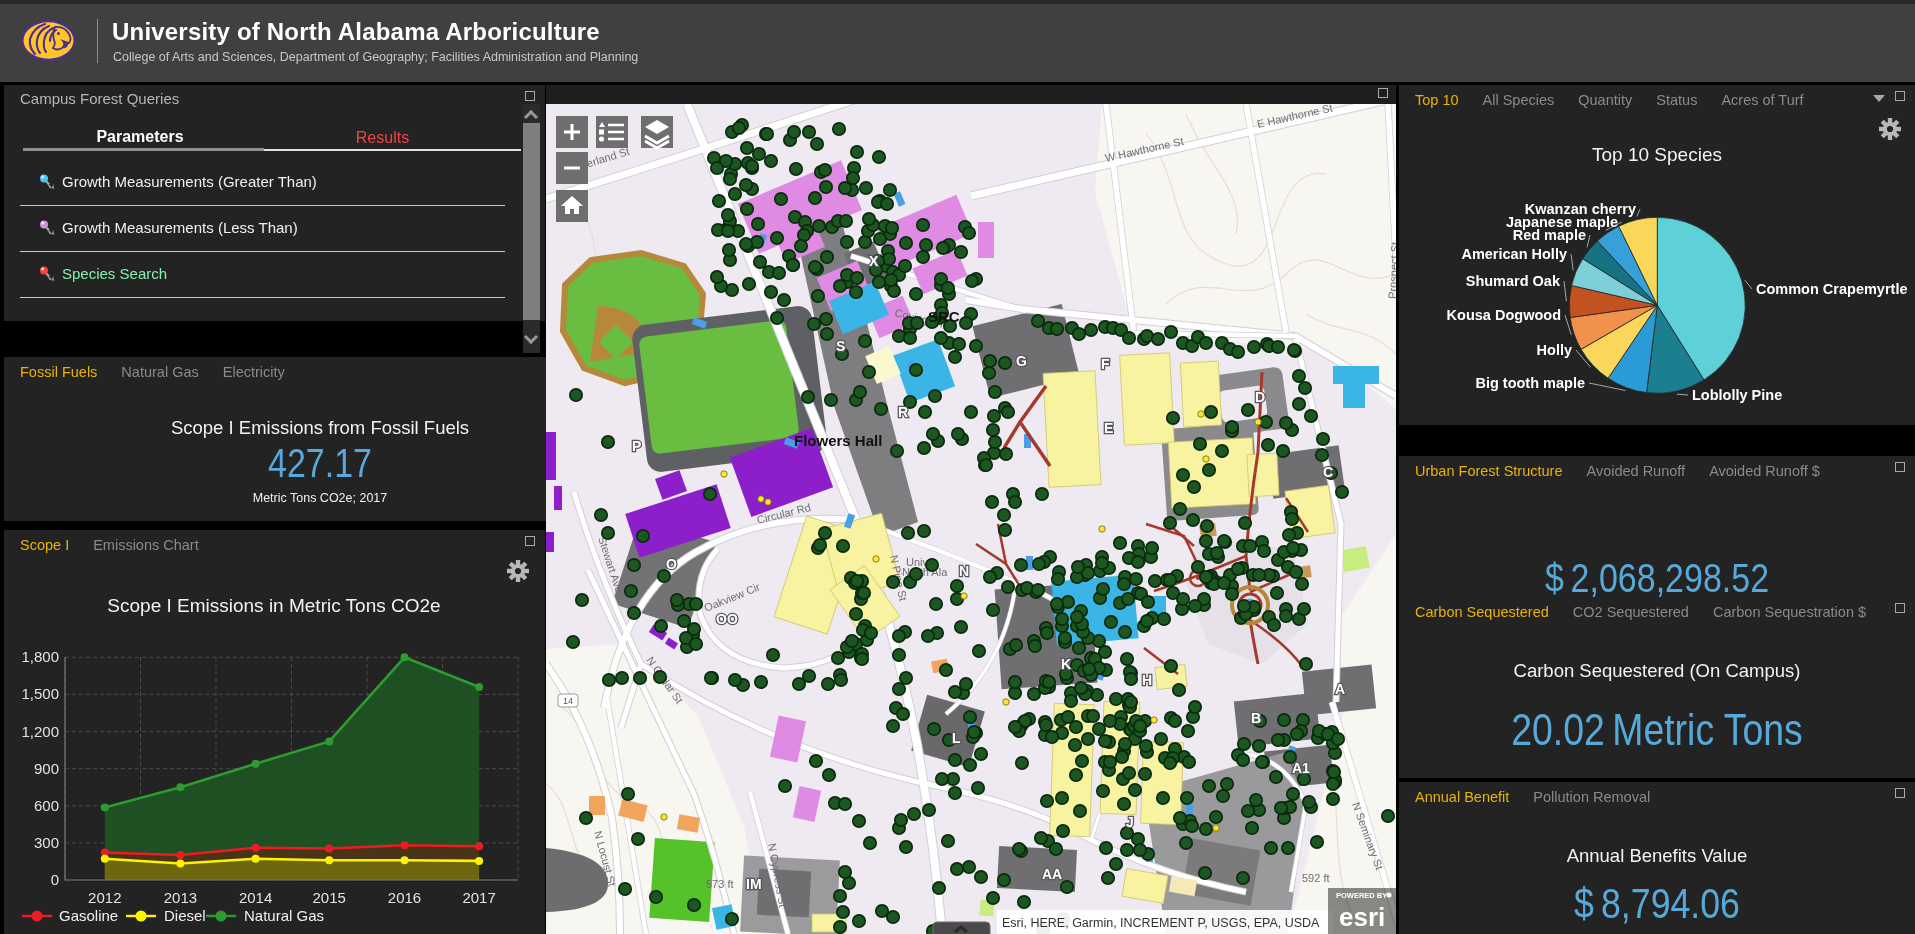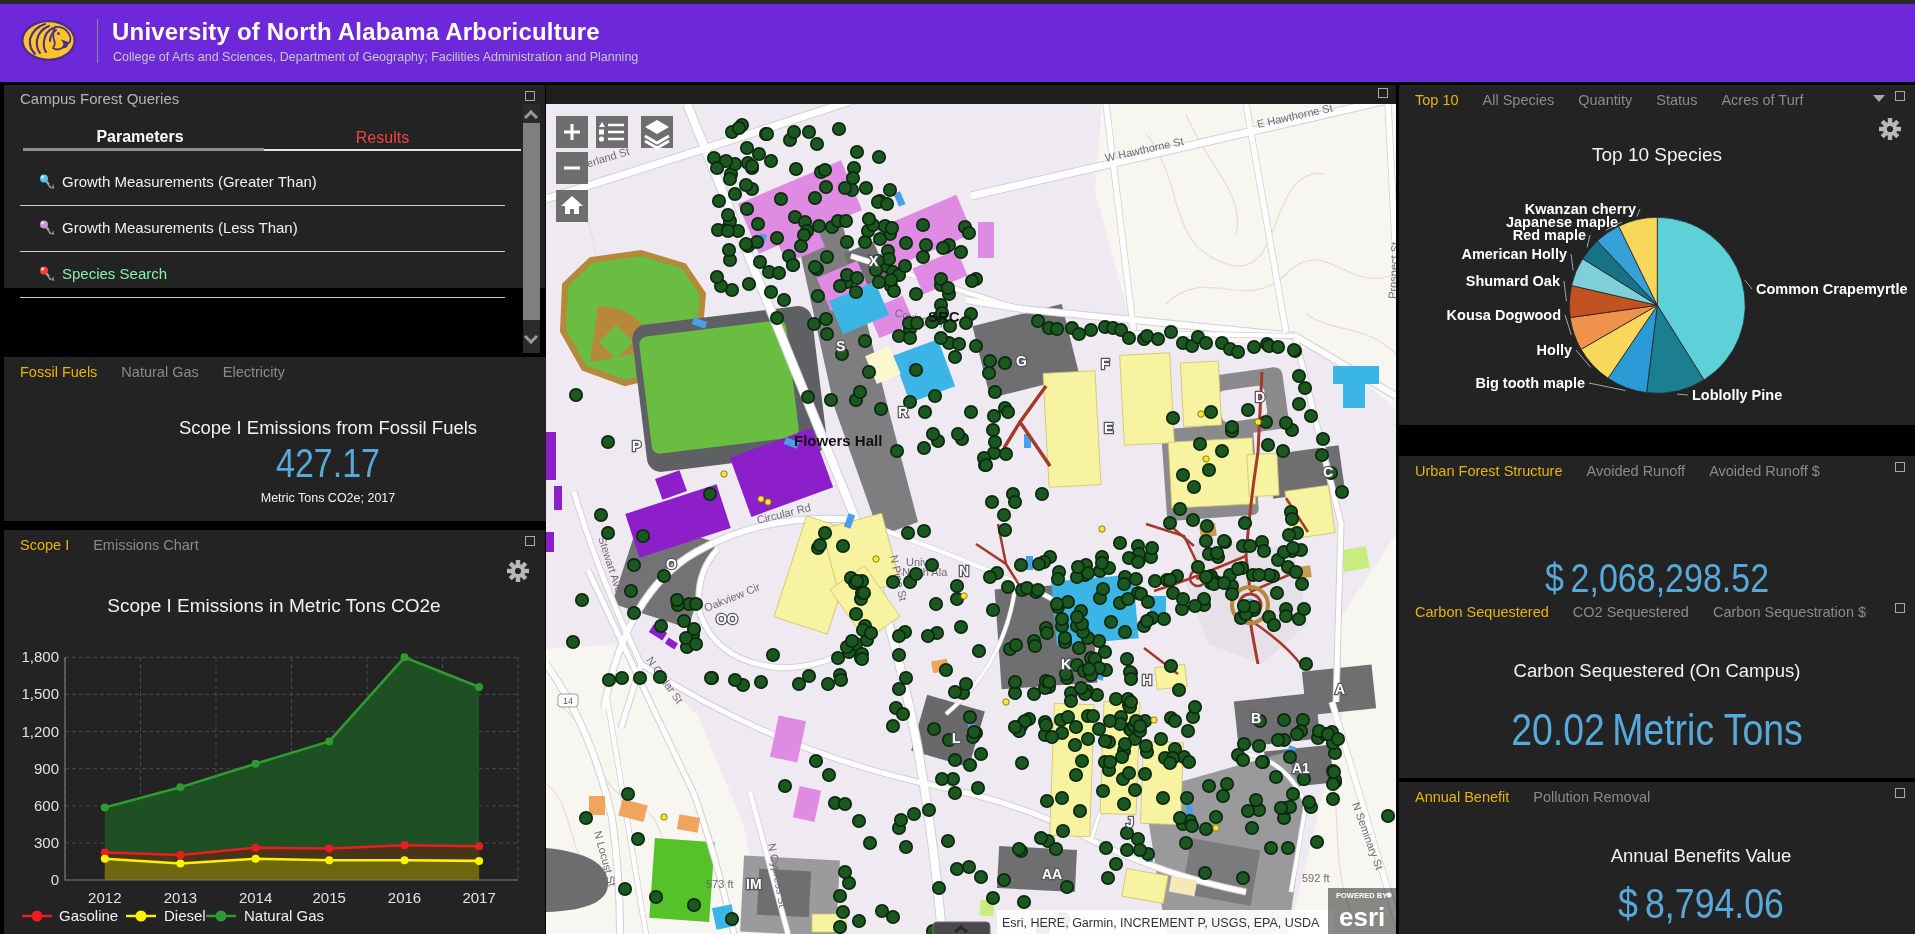--- a/index.html
+++ b/index.html
@@ -12,21 +12,21 @@
   border:1.6px solid #a8a8a8; }
 .car { position:absolute; right:30px; top:10px; width:0; height:0;
   border-left:6px solid transparent; border-right:6px solid transparent;
   border-top:7px solid #a8a8a8; }
 .gear { position:absolute; }
 .ctitle { position:absolute; width:100%; text-align:center; color:#f2f2f2; font-size:18.5px; }
 .cval { position:absolute; width:100%; text-align:center; color:#57a9d9; transform:scaleX(0.85); }
 </style></head>
 <body>
 
-<div style="position:absolute;left:0;top:0;width:1915px;height:82px;background:#6d28d9;">
+<div style="position:absolute;left:0;top:0;width:1915px;height:82px;background:#404040;">
 
   <div style="position:absolute;left:0;top:0;width:100%;height:4px;background:#282828;"></div>
 
   <div style="position:absolute;left:20px;top:19px;"><svg width="57" height="43" viewBox="0 0 57 43">
 <ellipse cx="28.5" cy="21.5" rx="27.5" ry="20.5" fill="#4b2e91"></ellipse>
 <ellipse cx="28.5" cy="21.5" rx="25" ry="18.2" fill="#ffc528"></ellipse>
 <g stroke="#4b2e91" stroke-width="2.1" fill="none" stroke-linecap="round">
 <path d="M25,5 Q13,9 10,20 Q9,29 15,35"></path>
 <path d="M29,7 Q19,11 17,21 Q16,29 20,34"></path>
 <path d="M33,9 Q25,13 24,22 Q23,29 26,33"></path>
@@ -37,21 +37,21 @@
 <circle cx="38.5" cy="14.5" r="1.5" fill="#4b2e91"></circle>
 </svg></div>
 
   <div style="position:absolute;left:97px;top:19px;width:1px;height:44px;background:#8a8a8a;"></div>
 
   <div style="position:absolute;left:112px;top:18px;font-size:24px;font-weight:bold;color:#fff;letter-spacing:0.2px;">University of North Alabama Arboriculture</div>
 
   <div style="position:absolute;left:113px;top:50px;font-size:12.5px;color:#c8c8c8;">College of Arts and Sciences, Department of Geography; Facilities Administration and Planning</div>
 </div>
 
-<div class="panel" style="left:4px;top:85px;width:541px;height:203px;">
+<div class="panel" style="left:4px;top:85px;width:541px;height:236px;">
 
   <div style="position:absolute;left:16px;top:5px;font-size:15px;color:#b5b5b5;">Campus Forest Queries</div>
   <span class="sq"></span>
 
   <div style="position:absolute;left:16px;top:43px;width:240px;text-align:center;font-size:16px;font-weight:bold;color:#fff;">Parameters</div>
 
   <div style="position:absolute;left:256px;top:44px;width:245px;text-align:center;font-size:16px;color:#ef4444;">Results</div>
 
   <div style="position:absolute;left:19px;top:63px;width:241px;height:3px;background:#8f8f8f;"></div>
   <div style="position:absolute;left:260px;top:64px;width:257px;height:2px;background:#e3e3e3;"></div>
@@ -83,21 +83,21 @@
   <div style="position:absolute;left:58px;top:180px;font-size:15px;color:#86efac;text-align:center;">Species Search</div>
   <div style="position:absolute;left:16px;top:212px;width:485px;height:1px;background:#c9c9c9;"></div>
 
   <div style="position:absolute;left:519px;top:19px;width:17px;height:249px;background:#2b2b2b;">
     <div style="position:absolute;left:3px;top:8px;width:10px;height:10px;border-top:3px solid #999;border-left:3px solid #999;transform:rotate(45deg);"></div>
     <div style="position:absolute;left:0;top:19px;width:17px;height:197px;background:#7f7f7f;"></div>
     <div style="position:absolute;left:3px;top:228px;width:10px;height:10px;border-bottom:3px solid #999;border-right:3px solid #999;transform:rotate(45deg);"></div>
   </div>
 </div>
 
-<div class="panel" style="left:4px;top:357px;width:632px;height:164px;padding-left:8px;">
+<div class="panel" style="left:4px;top:357px;width:632px;height:164px;">
 
   <div class="tabs"><span class="tb on">Fossil Fuels</span><span class="tb">Natural Gas</span><span class="tb">Electricity</span><span class="sq"></span></div>
 
   <div class="ctitle" style="top:60px;">Scope I Emissions from Fossil Fuels</div>
 
   <div class="cval" style="top:84px;font-size:40px;">427.17</div>
 
   <div class="ctitle" style="top:134px;font-size:12.5px;">Metric Tons CO2e; 2017</div>
 </div>
 
@@ -1179,20 +1179,20 @@
 
 <div class="panel" style="left:1399px;top:597px;width:516px;height:181px;">
 
   <div class="tabs"><span class="tb on">Carbon Sequestered</span><span class="tb">CO2 Sequestered</span><span class="tb">Carbon Sequestration $</span><span class="sq"></span></div>
 
   <div class="ctitle" style="top:63px;">Carbon Sequestered (On Campus)</div>
 
   <div class="cval" style="top:108px;font-size:44px;">20.02 Metric Tons</div>
 </div>
 
-<div class="panel" style="left:1399px;top:782px;width:516px;height:152px;padding-left:44px;">
+<div class="panel" style="left:1399px;top:782px;width:516px;height:152px;">
 
   <div class="tabs"><span class="tb on">Annual Benefit</span><span class="tb">Pollution Removal</span><span class="sq"></span></div>
 
   <div class="ctitle" style="top:63px;">Annual Benefits Value</div>
 
   <div class="cval" style="top:98px;font-size:42px;">$ 8,794.06</div>
 </div>
 
 </body></html>

